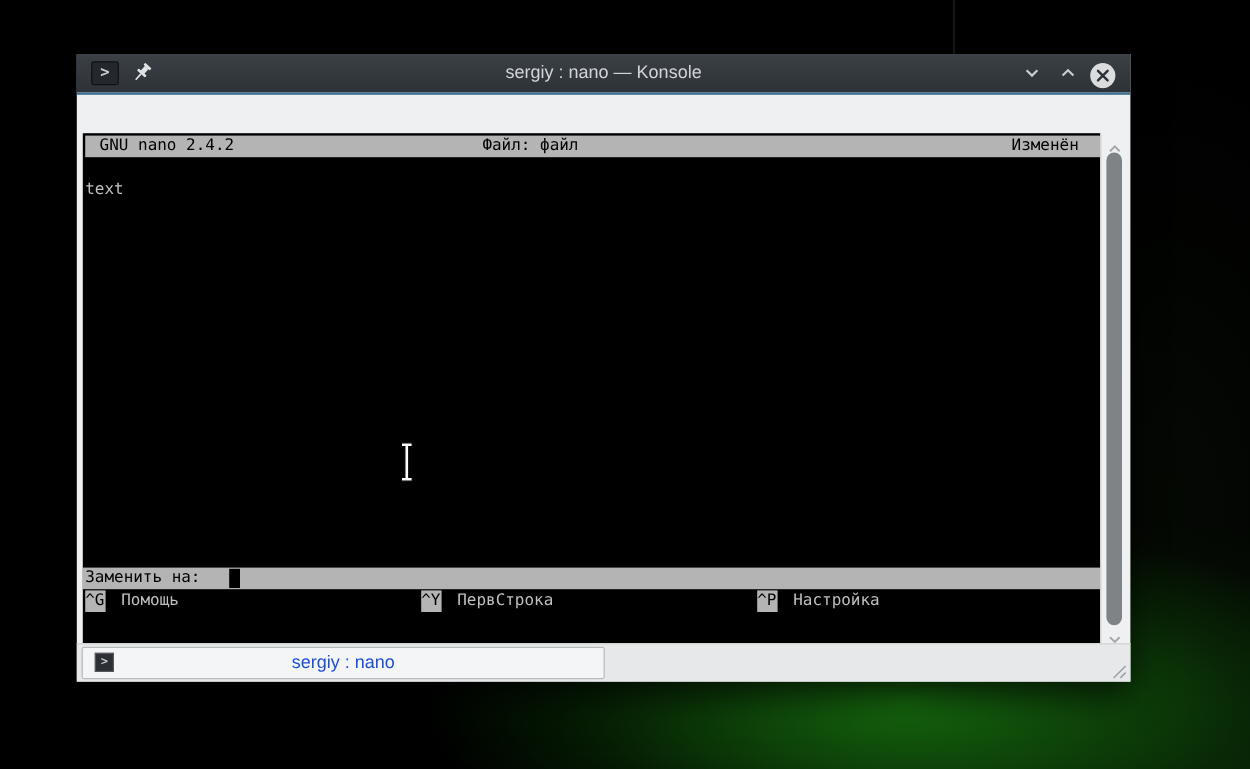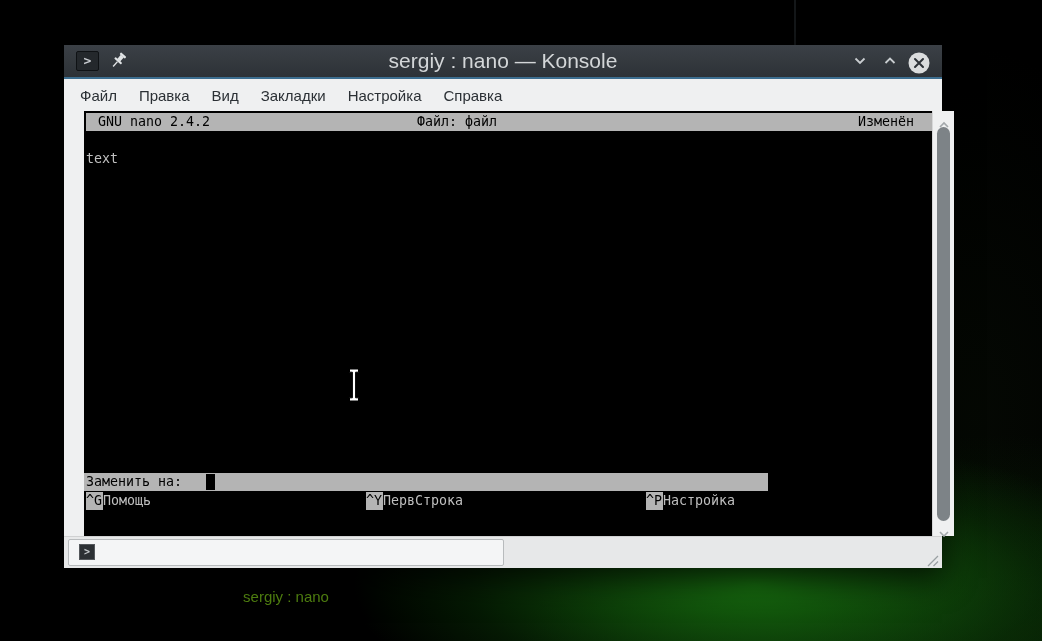--- a/index.html
+++ b/index.html
@@ -24,69 +24,69 @@
   }
 
   
   .titlebar{position:absolute;left:0;top:0;width:878px;height:32px;
     background:linear-gradient(#3b4046,#2d3237);}
   .appicon{position:absolute;left:12px;top:6px;width:23px;height:20px;box-sizing:border-box;
     background:#24282c;border:1px solid #0f1215;border-radius:2px;
     color:#c9cdd1;font:bold 13px/18px "DejaVu Sans Mono",monospace;text-align:center;}
   .pinicon{position:absolute;left:44px;top:6px;width:20px;height:20px;}
   .wtitle{position:absolute;left:0;right:0;top:0;height:32px;line-height:32px;text-align:center;
-    color:#d3d6d8;font-size:21px;}
+    color:#d3d6d8;font-size:15px;}
   .winbtn{position:absolute;top:8px;width:16px;height:16px;}
   .btn-min{left:788px;}
   .btn-max{left:818px;}
   .btn-close{left:844px;top:7px;width:22px;height:22px;}
   .accentline{position:absolute;left:0;top:32px;width:878px;height:2px;background:#3c6e90;}
 
   
   .menubar{position:absolute;left:0;top:34px;width:878px;height:32px;box-sizing:border-box;
     display:flex;align-items:center;gap:22px;padding-left:16px;
     background:#eff0f1;color:#2b3035;font-size:15px;}
   .menuitem{cursor:default;}
 
   
-  .terminal{position:absolute;left:20px;top:66px;width:870px;height:425px;}
+  .terminal{position:absolute;left:5px;top:66px;width:870px;height:425px;}
   .term-content{position:absolute;left:0;top:0;width:848px;height:425px;background:#000;
     font:13.3px/18px "DejaVu Sans Mono",monospace;color:#c0c0c0;white-space:pre;}
   .nano-header{position:absolute;left:2px;top:2px;width:846px;height:18px;background:#b4b4b4;color:#000;}
   .nh-left{position:absolute;left:12px;top:0;}
   .nh-center{position:absolute;left:331px;top:0;}
   .nh-right{position:absolute;right:18px;top:0;text-align:center;}
   .buffer-line{position:absolute;left:2px;top:39px;}
   .ibeam{position:absolute;left:183px;top:239px;width:14px;height:34px;}
-  .replace-bar{position:absolute;left:0;top:362px;width:684px;height:18px;background:#b4b4b4;color:#000;}
+  .replace-bar{position:absolute;left:0;top:362px;width:848px;height:18px;background:#b4b4b4;color:#000;}
   .rp-label{position:absolute;left:2px;top:0;}
   .block-cursor{position:absolute;left:122px;top:1px;width:9px;height:16px;background:#000;}
   .sc-row{position:absolute;left:0;width:848px;height:18px;}
   .row-1{top:381px;} .row-2{top:399px;}
   .sc{position:absolute;top:0;}
   .col-0{left:2px;} .col-1{left:282px;} .col-2{left:562px;}
   .sc .key{display:inline-block;min-width:17px;background:#b4b4b4;color:#000;}
-  .sc .lbl{margin-left:0;color:#bfbfbf;}
+  .sc .lbl{margin-left:13px;color:#bfbfbf;}
 
   
   .scrollbar{position:absolute;left:848px;top:0;width:22px;height:425px;background:#eff0f1;
     border-left:1px solid #d6d7d8;box-sizing:border-box;}
   .sb-up{position:absolute;left:5px;top:4px;width:12px;height:8px;}
   .sb-down{position:absolute;left:5px;bottom:4px;width:12px;height:8px;}
   .sb-thumb{position:absolute;left:4px;top:16px;width:13px;height:394px;background:#7d8387;border-radius:7px;}
 
   
   .tabbar{position:absolute;left:0;top:491px;width:878px;height:32px;box-sizing:border-box;
     background:#e7e8e9;border-top:1px solid #d0d1d2;}
   .tab{position:absolute;left:4px;top:2px;width:436px;height:27px;box-sizing:border-box;
     background:#f4f5f6;border:1px solid #b8bbbd;border-radius:2px;}
   .tabicon{position:absolute;left:10px;top:4px;width:16px;height:16px;box-sizing:border-box;
     background:#2c3034;border:1px solid #54585c;color:#c4c8cb;
     font:bold 10px/13px "DejaVu Sans Mono",monospace;text-align:center;}
-  .tablabel{display:block;text-align:center;line-height:25px;color:#4d7c0f;font-size:15px;margin-top:44px;}
+  .tablabel{display:block;text-align:center;line-height:25px;color:#1d4ed8;font-size:15px;}
   .resize-grip{position:absolute;right:3px;bottom:3px;width:12px;height:12px;}
 </style>
 </head>
 <body>
 
 <div class="desktop">
   <div class="bg-line"></div>
 
   <div class="window">
 
@@ -117,28 +117,20 @@
       </div>
       <div class="winbtn btn-close">
         <svg width="22" height="22" viewBox="0 0 22 22">
           <circle cx="11" cy="11" r="10.5" fill="#dadcdd"></circle>
           <path d="M7 7 L15 15 M15 7 L7 15" stroke="#2c3136" stroke-width="2" stroke-linecap="round"></path>
         </svg>
       </div>
     </div>
     <div class="accentline"></div>
 
-    <div class="menubar">
-      <div class="menuitem">Файл</div>
-      <div class="menuitem">Правка</div>
-      <div class="menuitem">Вид</div>
-      <div class="menuitem">Закладки</div>
-      <div class="menuitem">Настройка</div>
-      <div class="menuitem">Справка</div>
-    </div>
 
     <div class="terminal">
       <div class="term-content">
 
         <div class="nano-header">
           <span class="nh-left">GNU nano 2.4.2</span>
           <span class="nh-center">Файл: файл</span>
           <span class="nh-right">Изменён</span>
         </div>
 

